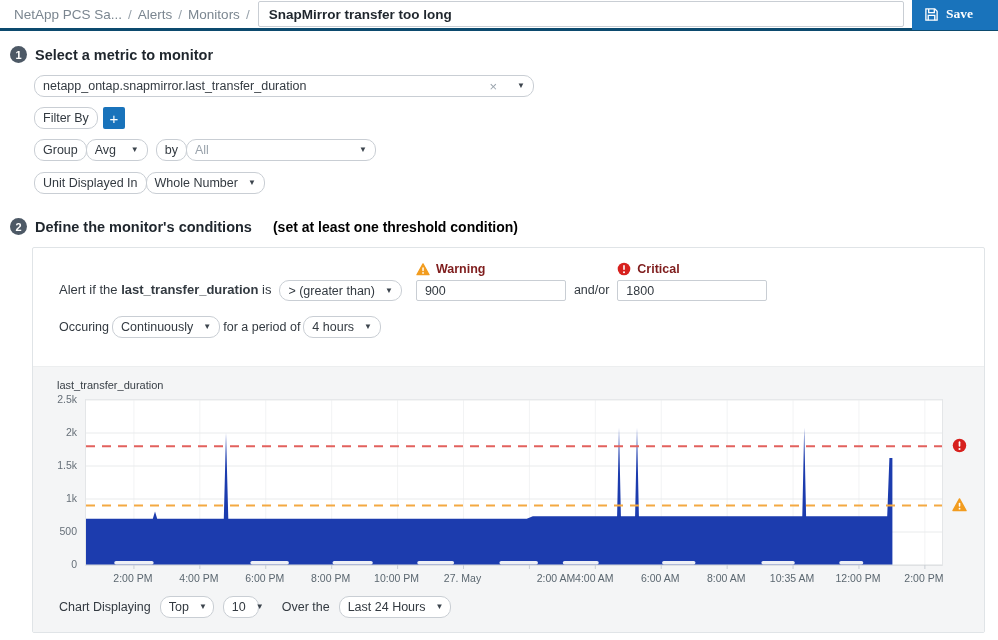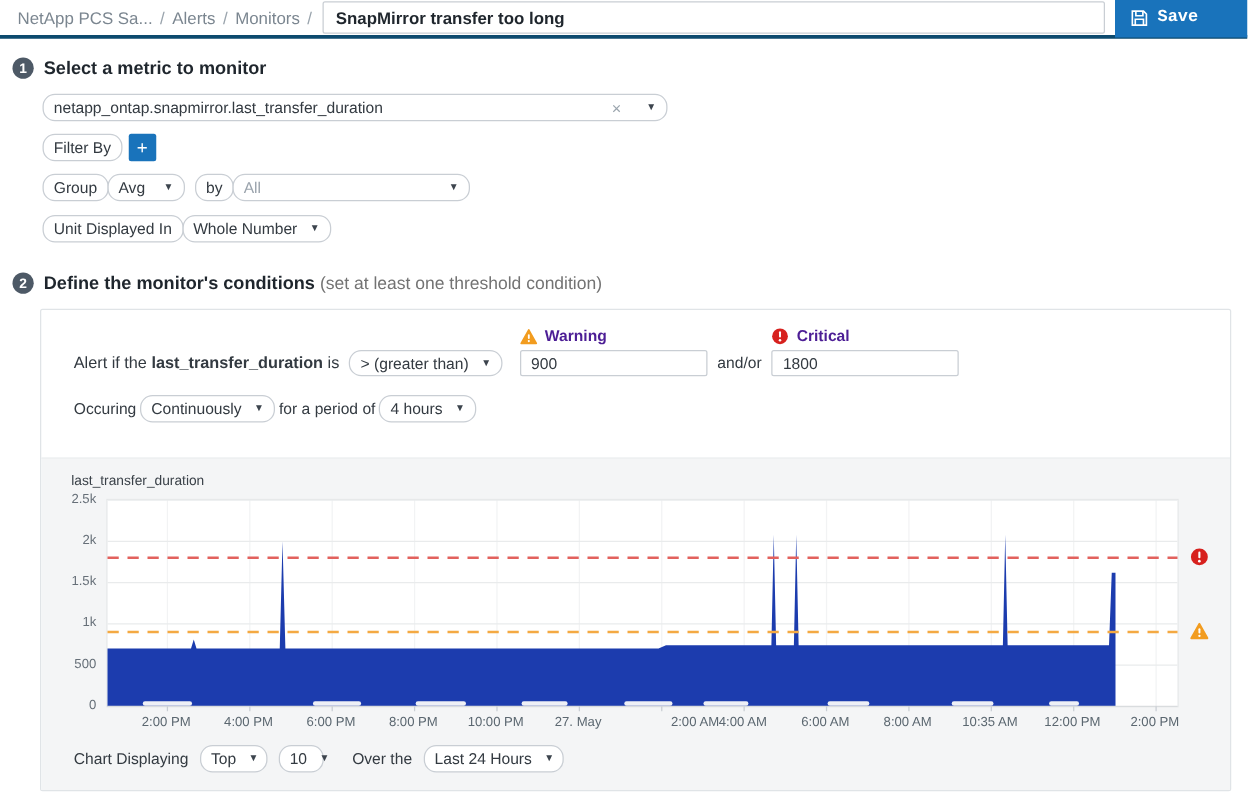--- a/index.html
+++ b/index.html
@@ -3,47 +3,47 @@
 <meta charset="utf-8">
 <style>
   html,body{margin:0;padding:0}
   body{width:998px;height:640px;overflow:hidden;background:#fff;
        font-family:"Liberation Sans","DejaVu Sans",sans-serif;color:#2b3137;font-size:13px;position:relative}
   .topbar{height:31px;display:flex;align-items:center;border-bottom:3px solid #0c4a6e;padding-left:14px;box-sizing:border-box}
   .breadcrumb{display:flex;align-items:center;gap:6px;white-space:nowrap;color:#7b8690;font-size:13.5px}
   .bc-sep{color:#9aa4ad}
   .title-input{flex:1;margin:0 8px;height:24px;border:1px solid #c9ced4;border-radius:2px;
        padding:0 10px;font-family:inherit;font-size:13.5px;font-weight:bold;color:#1f262d;outline:none}
-  .save-btn{flex-shrink:0;width:106px;height:31px;border:none;background:#1973bb;color:#fff;
-       display:flex;align-items:center;gap:7px;padding:0 0 0 12px;font-family:Liberation Mono, monospace;font-size:13.5px;font-weight:bold;cursor:pointer}
+  .save-btn{flex-shrink:0;width:86px;height:31px;border:none;background:#1973bb;color:#fff;
+       display:flex;align-items:center;gap:7px;padding:0 0 0 12px;font-family:Liberation Serif, serif;font-size:13.5px;font-weight:bold;cursor:pointer}
   .content{padding:0 13px 0 10px}
   .step-header{display:flex;align-items:center;gap:8px;margin-top:15px}
   .step-circle{width:17px;height:17px;border-radius:50%;background:#4d5966;color:#fff;font-size:11px;font-weight:bold;
        display:flex;align-items:center;justify-content:center;flex-shrink:0}
   .step-title{font-weight:bold;font-size:14.5px;color:#1f262d}
-  .step-note{color:#737373;font-weight:normal;font-size:14px;margin-left:4px}
+  .step-note{color:#000000;font-weight:bold;font-size:14px;margin-left:21px}
   .step-body{margin-left:24px}
   .selectbox,.labelbox{box-sizing:border-box;height:22px;background:#fff;border:1px solid #c9ced4;border-radius:10px;
        display:inline-flex;align-items:center;padding:0 8px;font-size:12.5px;color:#333a41;white-space:nowrap}
   .selectbox{justify-content:space-between;gap:10px;cursor:pointer}
   .caret{font-size:8px;color:#3c444d;line-height:1}
   .metric-select{width:500px;margin-top:12px;display:flex;justify-content:flex-start}
   .metric-select .mtext{flex:1}
   .clear-x{color:#9aa4ad;font-size:13px;margin-right:10px;cursor:pointer}
   .row{display:flex;align-items:center;margin-top:10px}
   .joined{margin-left:-1px}
   .gap8{margin-left:8px}
   .add-btn{width:22px;height:22px;background:#1973bb;color:#fff;border:none;border-radius:2px;font-size:15px;
        display:flex;align-items:center;justify-content:center;margin-left:5px;cursor:pointer;line-height:1}
   .placeholder{color:#9aa3ac}
   .panel{margin-left:22px;margin-top:12px;border:1px solid #e0e4e7;border-radius:2px;background:#fff}
   .alert-row{display:flex;align-items:flex-end;gap:8px;padding:14px 0 0 26px}
   .cond-text{padding-bottom:4px;font-size:13px;color:#333a41}
   .thr-col{display:flex;flex-direction:column;gap:4px}
-  .thr-head{display:flex;align-items:center;gap:6px;font-weight:bold;font-size:12.5px;color:#4c1d95}
+  .thr-head{display:flex;align-items:center;gap:6px;font-weight:bold;font-size:12.5px;color:#7f1d1d}
   .thr-input{box-sizing:border-box;width:150px;height:21px;border:1px solid #c9ced4;border-radius:2px;padding:0 8px;
        font-family:inherit;font-size:12.5px;color:#333a41;outline:none}
   .andor{padding-bottom:4px;color:#333a41;font-size:12.5px}
   .occur-row{display:flex;align-items:center;gap:3px;padding:15px 0 0 26px;margin-bottom:28px}
   .chart-wrap{background:#f4f5f6;border-top:1px solid #eceeef;padding-top:12px}
   .chart-title{margin-left:24px;font-size:11px;color:#3a4148}
   .chart-grid{display:flex;margin-top:8px}
   .ycol{width:52px;position:relative;height:165px;flex-shrink:0}
   .ylab{position:absolute;right:8px;font-size:10.5px;color:#666f78;transform:translateY(-50%)}
   .plot{width:856px;height:165px;background:#fff;position:relative;flex-shrink:0;border:1px solid #e4e6e8;border-width:1px 1px 1px 1px;box-sizing:content-box}

